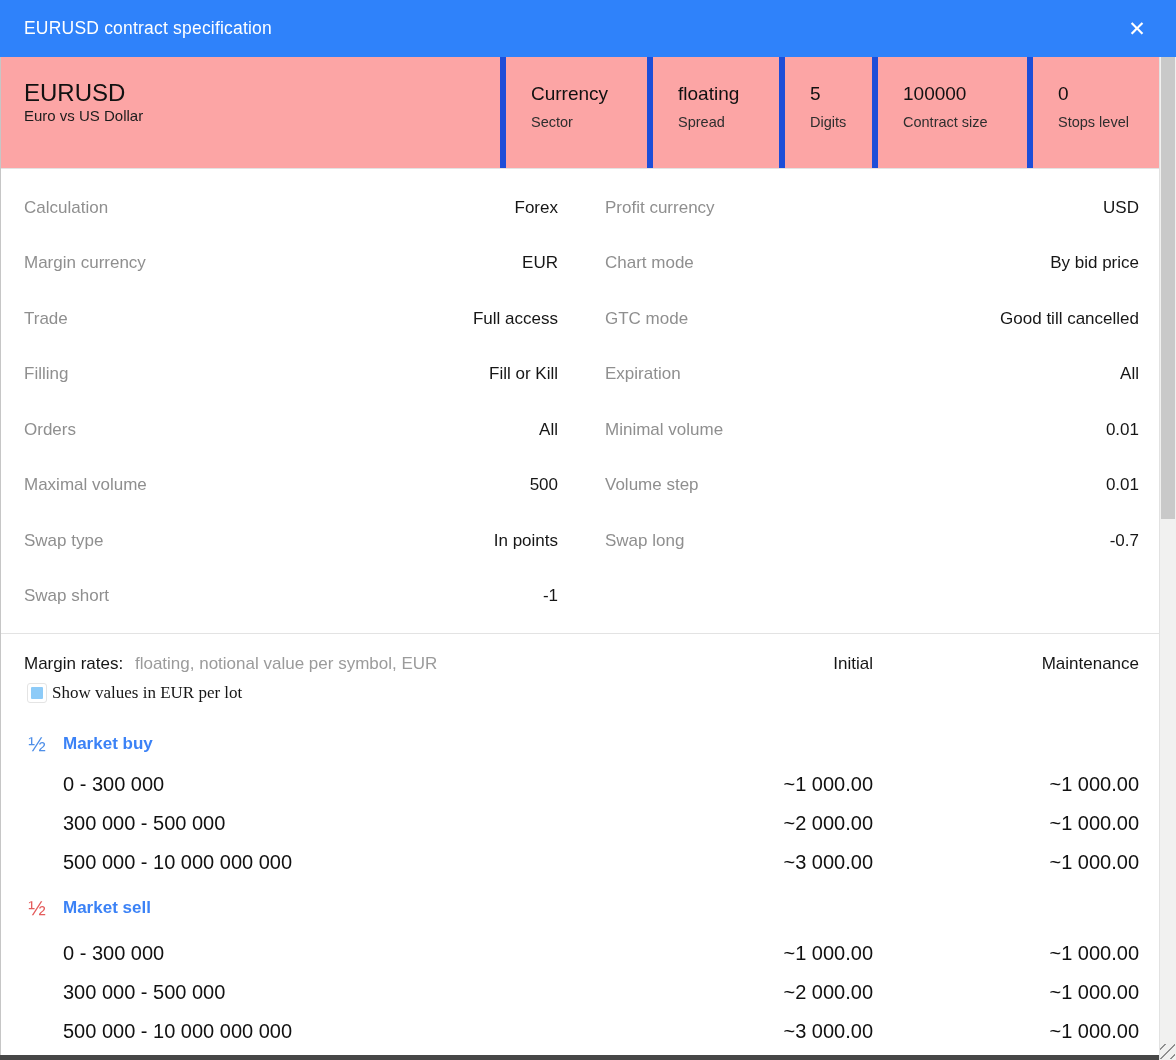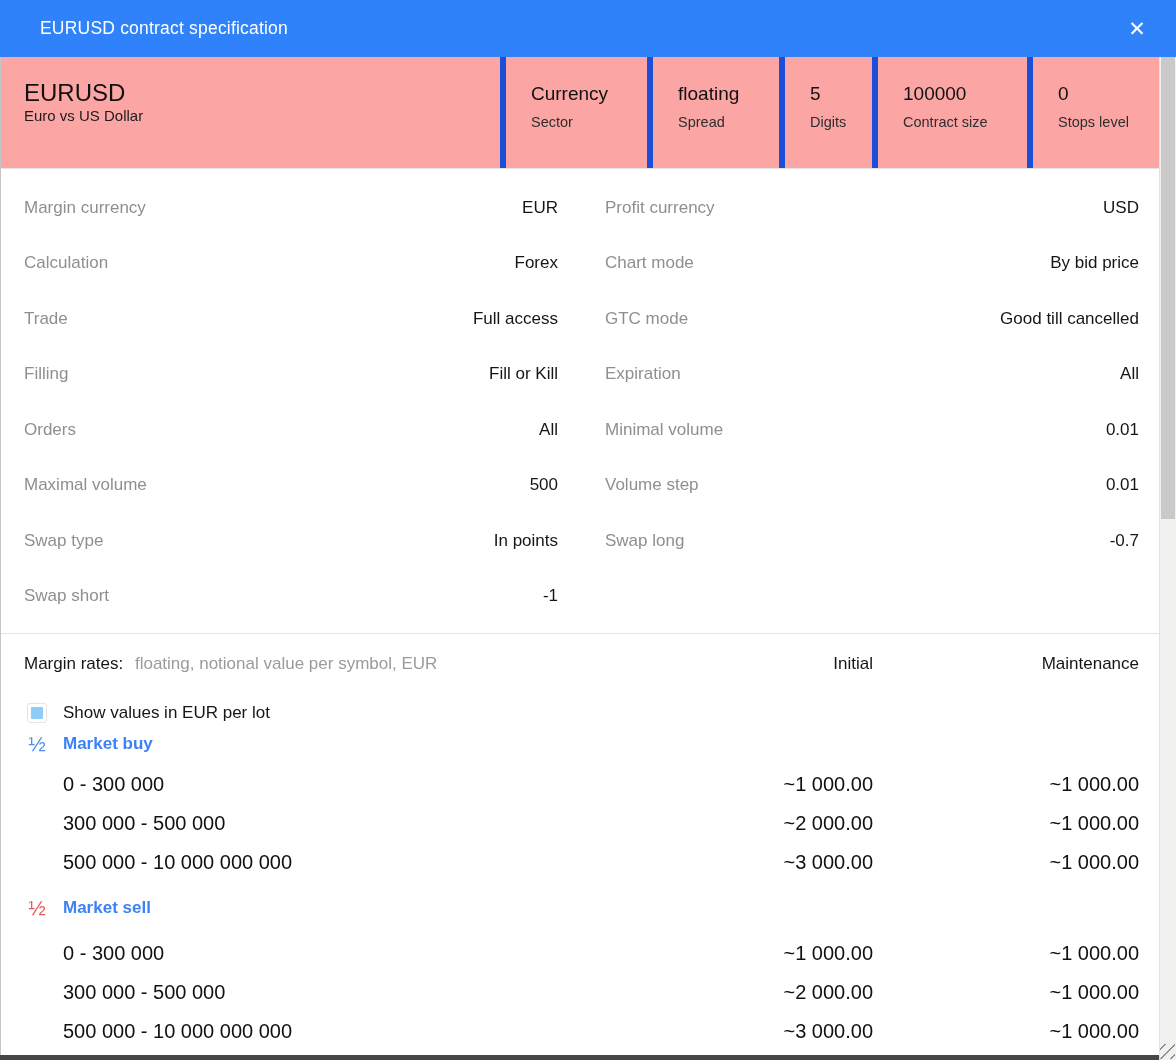--- a/index.html
+++ b/index.html
@@ -14,21 +14,21 @@
     position: relative;
     width: 1176px; height: 1060px;
     background: #ffffff;
     overflow: hidden;
   }
   
   .titlebar {
     position: absolute; left: 0; top: 0; right: 0; height: 57px;
     background: #2f82fa;
     display: flex; align-items: center; justify-content: space-between;
-    padding: 0 20px 0 40px;
+    padding: 0 20px 0 24px;
   }
   .titlebar .title { color: #ffffff; font-size: 17.5px; letter-spacing: .2px; }
   .close-btn {
     width: 34px; height: 34px; margin-right: 2px;
     display: flex; align-items: center; justify-content: center;
     color: #ffffff; font-size: 21px; cursor: pointer; user-select: none;
   }
   
   .left-edge { position: absolute; left: 0; top: 57px; bottom: 0; width: 1px; background: #c6c6c6; }
   .bottom-bar { position: absolute; left: 0; right: 17px; bottom: 0; height: 5px; background: #474747; }
@@ -70,21 +70,21 @@
   }
   .spec-row .lbl { color: #8f8f8f; }
   .spec-row .val { color: #161616; }
   
   .margin-section { position: absolute; left: 0; top: 635px; width: 1159px; padding: 10px 20px 0 24px; }
   .mr-grid { display: grid; grid-template-columns: 1fr 160px 266px; align-items: center; }
   .mr-header { height: 38px; font-size: 17px; }
   .mr-title { font-weight: normal; color: #161616; }
   .mr-note { color: #9b9b9b; margin-left: 7px; }
   .mr-colhead { text-align: right; color: #161616; }
-  .checkbox-row { height: 40px; display: flex; align-items: flex-end; gap: 16px; padding-left: 3px; }
+  .checkbox-row { height: 40px; display: flex; align-items: flex-start; gap: 5px; padding-left: 3px; font-family: Liberation Serif, serif; }
   .checkbox {
     width: 20px; height: 20px; border: 1px solid #e4e4e4; border-radius: 3px;
     background: #fff; display: flex; align-items: center; justify-content: center; cursor: pointer;
   }
   .checkbox .inner { width: 12px; height: 12px; background: #8dcbf8; border-radius: 1px; }
   .checkbox-row .lbl { font-size: 17px; color: #161616; }
   .group-row { display: flex; align-items: center; gap: 13px; }
   .group-row.buy { height: 42px; }
   .group-row.sell { height: 52px; }
   .half-icon { font-size: 21px; width: 26px; text-align: center; }
@@ -128,26 +128,26 @@
     </div>
     <div class="h-cell c5">
       <div class="val">0</div>
       <div class="lbl">Stops level</div>
     </div>
   </div>
 
   <div class="spec-section">
     <div class="spec-col">
       <div class="spec-row">
+        <span class="lbl">Calculation</span>
+        <span class="val">Forex</span>
+      </div>
+      <div class="spec-row">
         <span class="lbl">Margin currency</span>
         <span class="val">EUR</span>
-      </div>
-      <div class="spec-row">
-        <span class="lbl">Calculation</span>
-        <span class="val">Forex</span>
       </div>
       <div class="spec-row">
         <span class="lbl">Trade</span>
         <span class="val">Full access</span>
       </div>
       <div class="spec-row">
         <span class="lbl">Filling</span>
         <span class="val">Fill or Kill</span>
       </div>
       <div class="spec-row">

